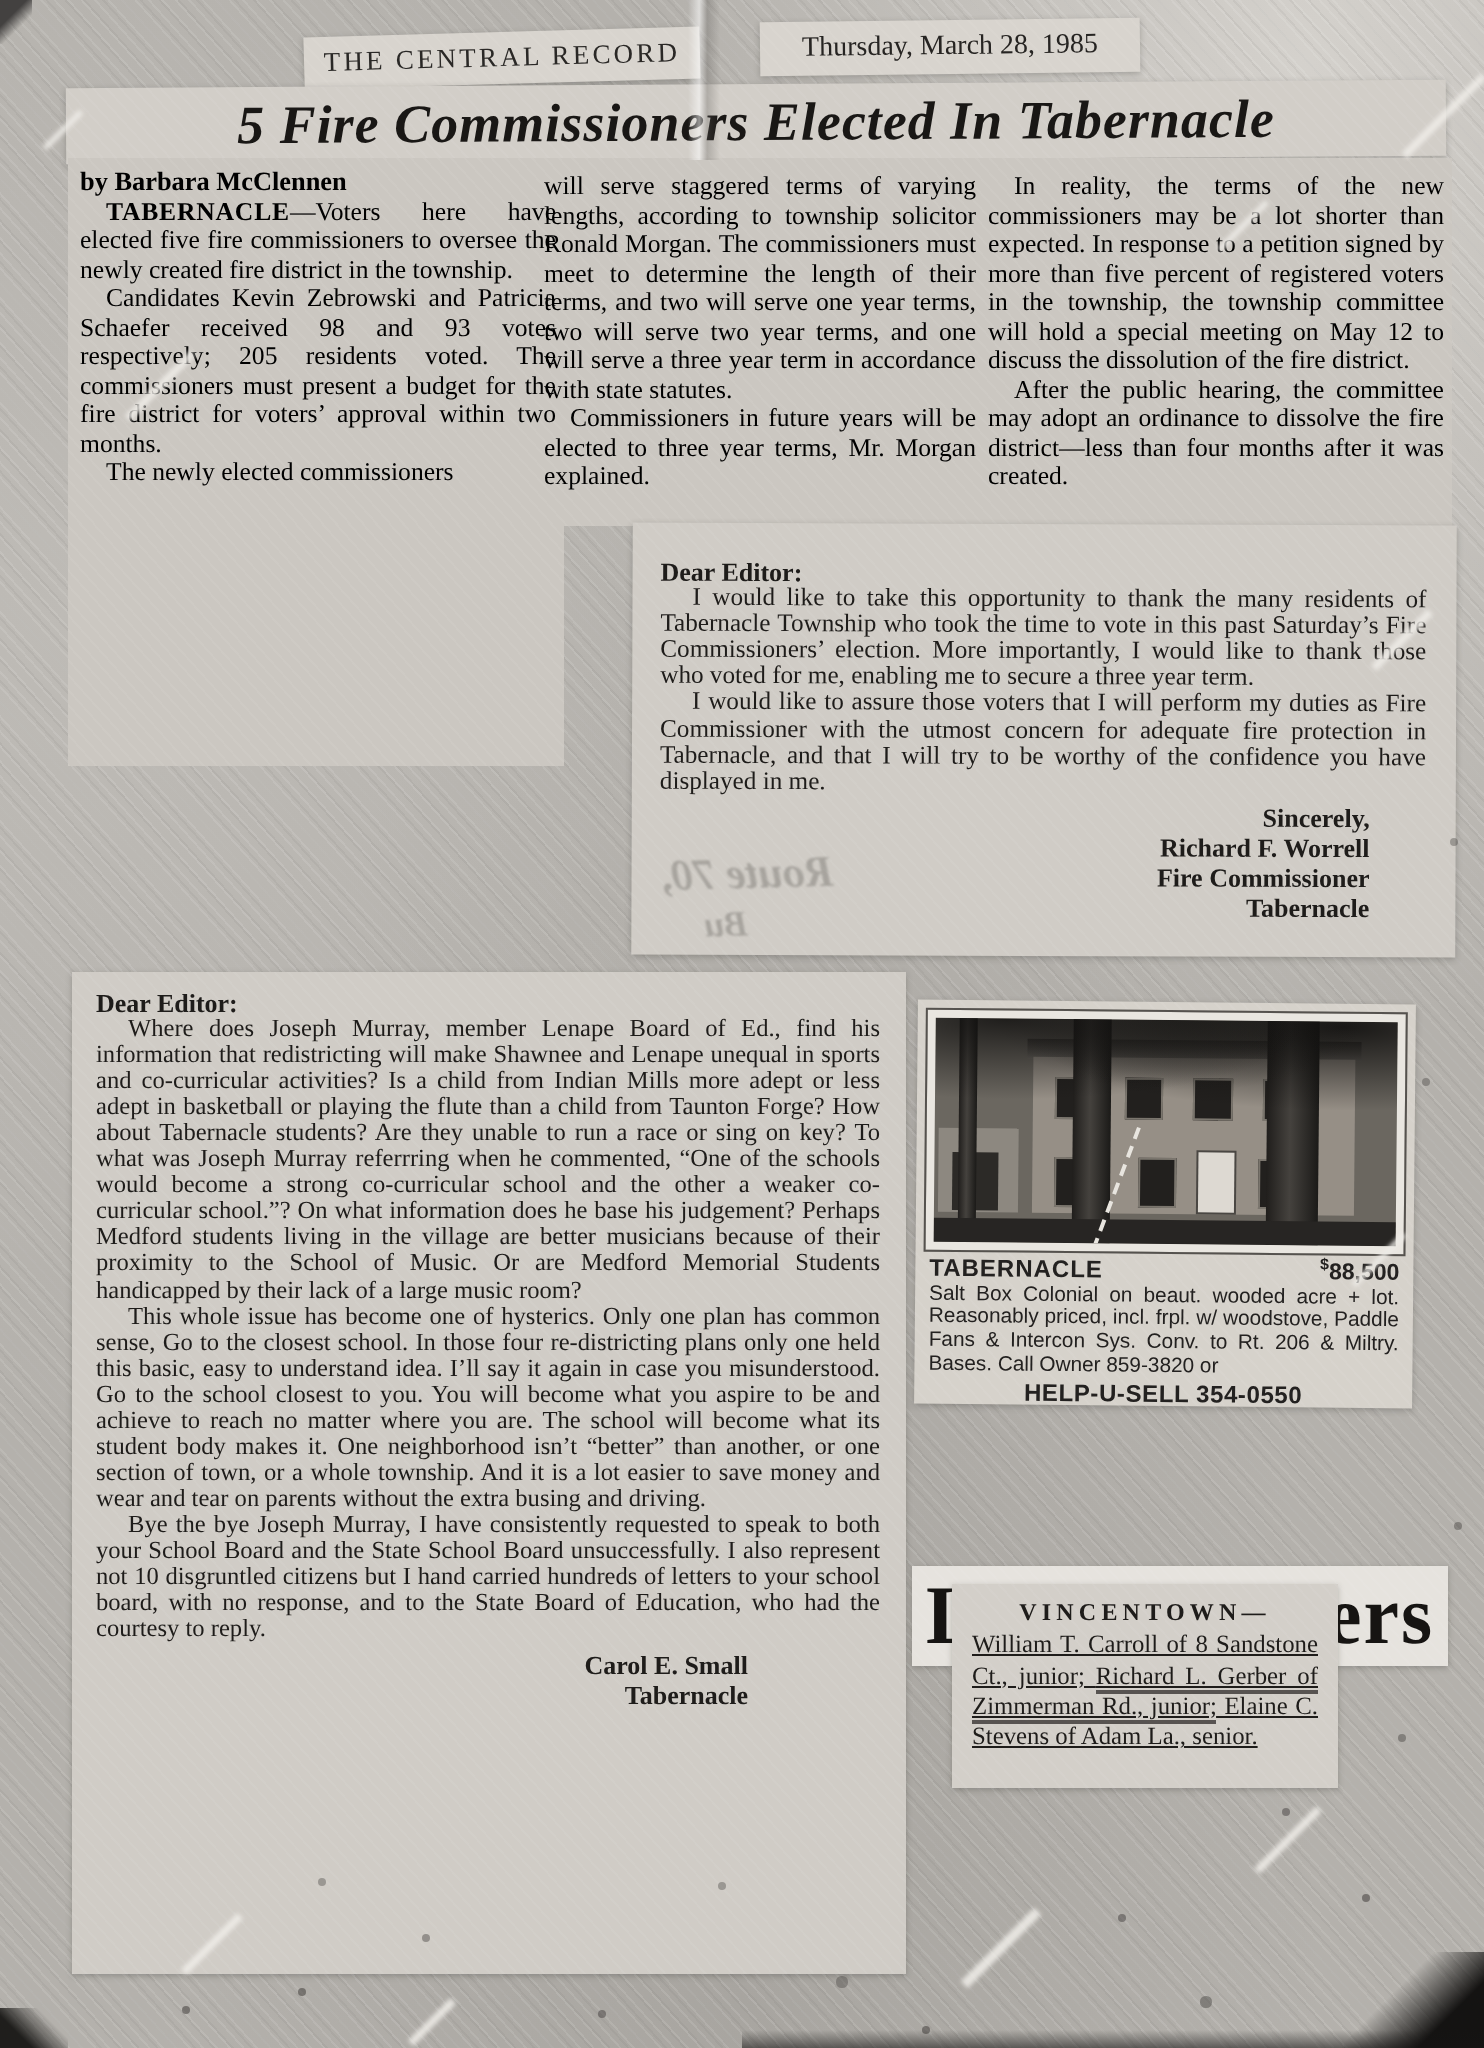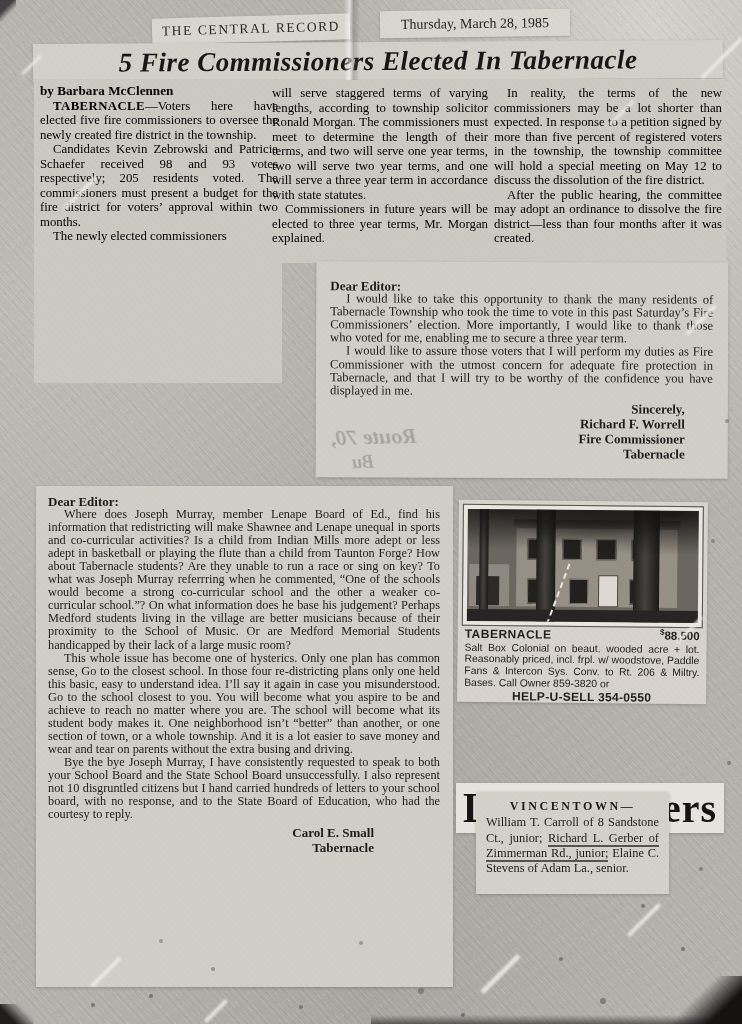--- a/index.html
+++ b/index.html
@@ -80,21 +80,21 @@
   .ad-body { font-size:10.4px; line-height:11.6px; margin-top:1px; text-align:justify; }
   .ad-foot { text-align:center; font-weight:bold; font-size:12px; letter-spacing:.3px; margin-top:1px; }
 
   .rutgers-head { left:456px; top:741px; width:268px; height:50px; background-color:#e6e3de;
     text-align:center;margin-top:42px; }
   .rutgers-head h2 { margin:0; font-size:40px; line-height:49px; font-weight:bold; letter-spacing:1px; color:#161412;
     transform:scaleY(1.04); }
   .rutgers-body { left:476px; top:792px; width:193px; height:102px; background-color:#d3cfc9; }
   .rutgers-body .inner { padding:7px 10px; font-size:12.4px; line-height:15.3px; }
   .dateline { text-align:center; font-weight:bold; letter-spacing:2.6px; font-size:12px; margin-bottom:1px; }
-  .rutgers-body p { margin:0; text-align:justify; }
+  .rutgers-body p { margin:0; text-align:justify;text-decoration:underline; }
   .pen-underline { border-bottom:2px solid rgba(45,42,40,.75); }
 
   .ghost { position:absolute; font-weight:bold; font-style:italic; color:rgba(100,96,92,.38);
     transform:scaleX(-1) rotate(1.5deg); filter:blur(.6px); font-family:"Liberation Serif", serif; }
   .ghost1 { left:330px; top:424px; font-size:22px; }
   .ghost2 { left:352px; top:452px; font-size:18px; }
 
   .fold { position:absolute; left:344px; top:0; width:16px; height:80px; z-index:5; pointer-events:none;
     background:linear-gradient(90deg, transparent, rgba(255,255,255,.55) 35%, rgba(95,92,88,.30) 60%, transparent); }
   .streak { position:absolute; background:rgba(238,236,231,.85); filter:blur(1px); transform:rotate(45deg); }

